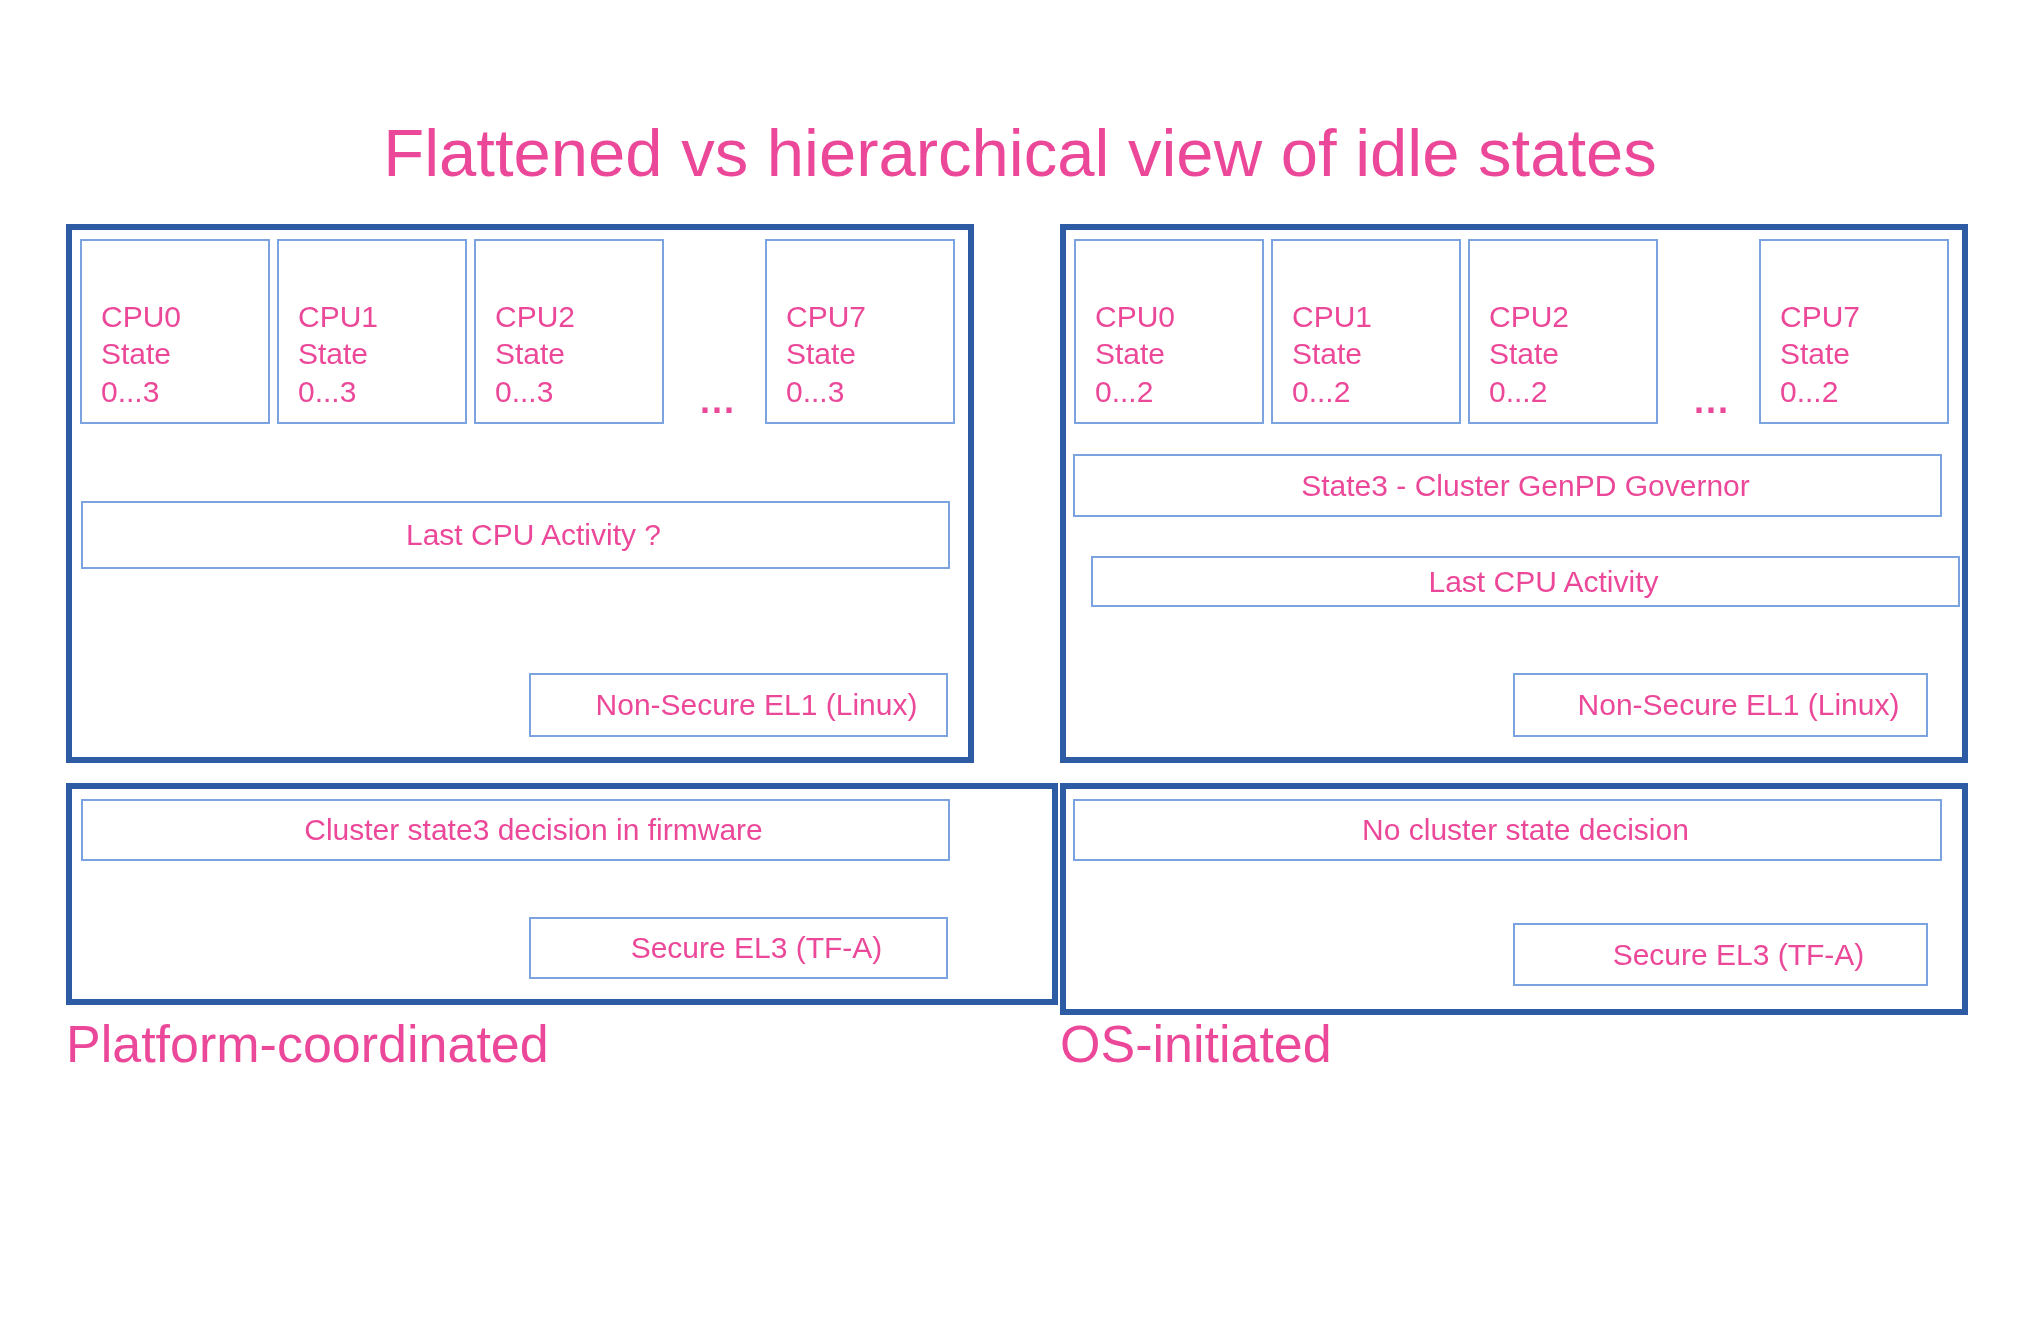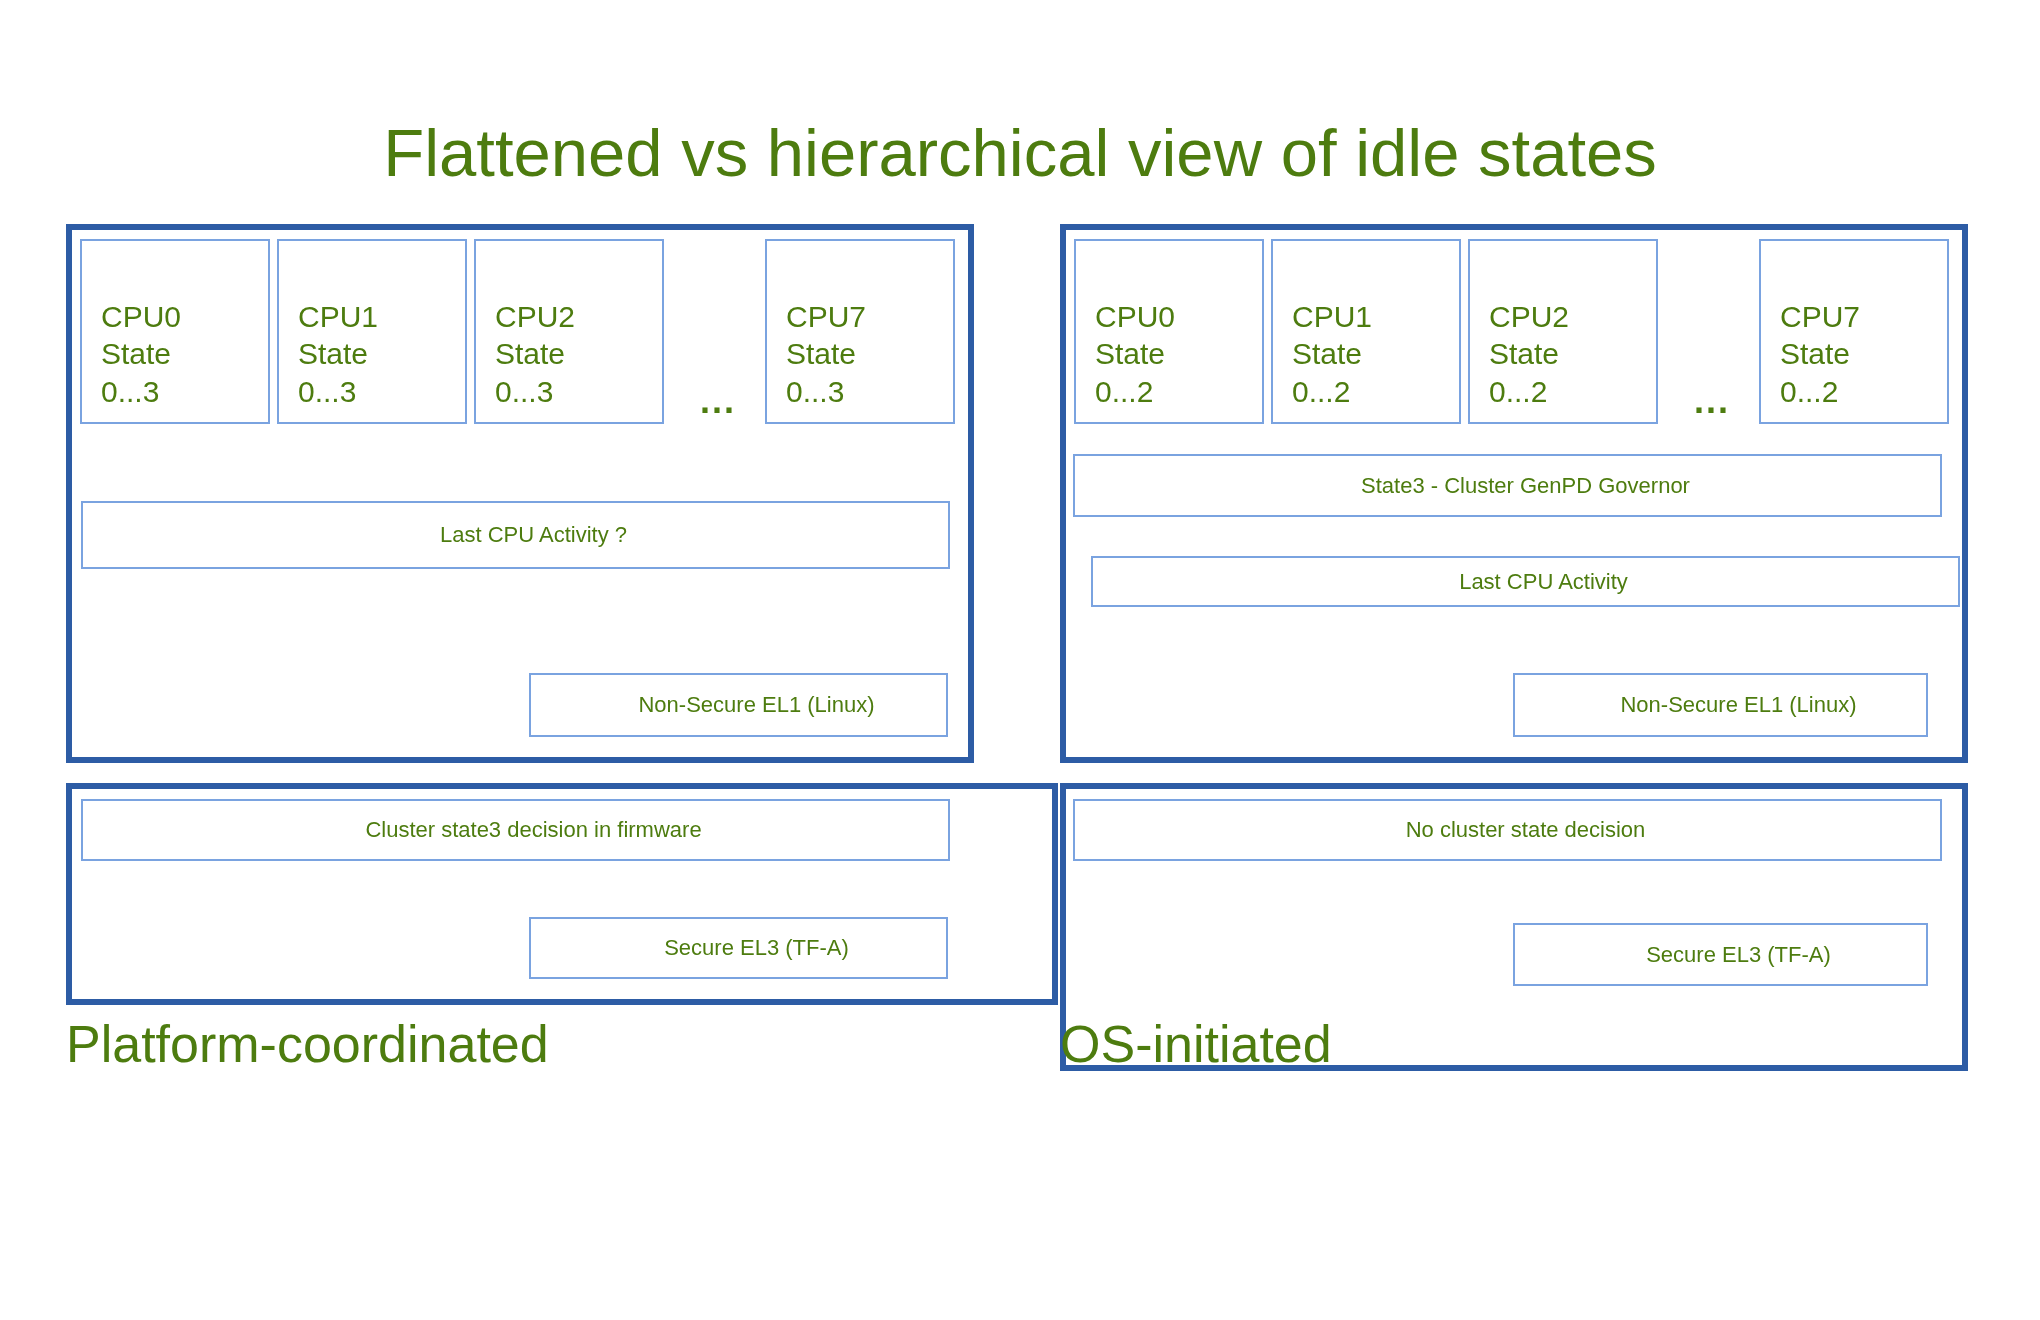--- a/index.html
+++ b/index.html
@@ -1,21 +1,21 @@
 <!DOCTYPE html>
 <html style="--panel-border: #2d5ca5; --box-border: #7aa3e0;"><head>
 <meta charset="utf-8">
 <style>
   html,body{margin:0;padding:0;background:#ffffff;}
   .page{
     position:relative;
     width:2040px;height:1320px;
     background:#fff;
     font-family:"Liberation Sans", sans-serif;
-    color:#4d7c0f;
+    color:#ec4899;
     overflow:hidden;
   }
   .title{
     position:absolute;
     left:0;top:116px;width:2040px;
     text-align:center;
     font-size:67px;
     line-height:1.1;
     white-space:nowrap;
   }
@@ -37,21 +37,21 @@
     justify-content:flex-end;
     padding:18px 10px 12px 19px;
     font-size:30px;
     line-height:1.25;
   }
   .cpu .state{white-space:pre-line;}
   .txtbox{
     display:flex;
     align-items:center;
     justify-content:center;
-    font-size:22px;
+    font-size:30px;
     text-align:center;
     padding-left:36px;
   }
   .dots{
     position:absolute;
     width:100px;
     text-align:center;
     font-size:36px;
     font-weight:700;
     letter-spacing:2px;
@@ -123,20 +123,20 @@
       <span class="state"><span>State</span><br><span>0...2</span></span>
     </div>
 
     <div class="ibox txtbox" style="left:7px;top:224px;width:869px;height:63px">State3 - Cluster GenPD Governor</div>
 
     <div class="ibox txtbox" style="left:25px;top:326px;width:869px;height:51px">Last CPU Activity</div>
 
     <div class="ibox txtbox" style="left:447px;top:443px;width:415px;height:64px">Non-Secure EL1 (Linux)</div>
   </div>
 
-  <div class="panel" style="left:1060px;top:783px;width:908px;height:288px">
+  <div class="panel" style="left:1060px;top:783px;width:908px;height:232px">
     <div class="ibox txtbox" style="left:7px;top:10px;width:869px;height:62px">No cluster state decision</div>
     <div class="ibox txtbox" style="left:447px;top:134px;width:415px;height:63px">Secure EL3 (TF-A)</div>
   </div>
 
   <div class="caption" style="left:1060px;width:908px">OS-initiated</div>
 
 </div>
 
 </body></html>

